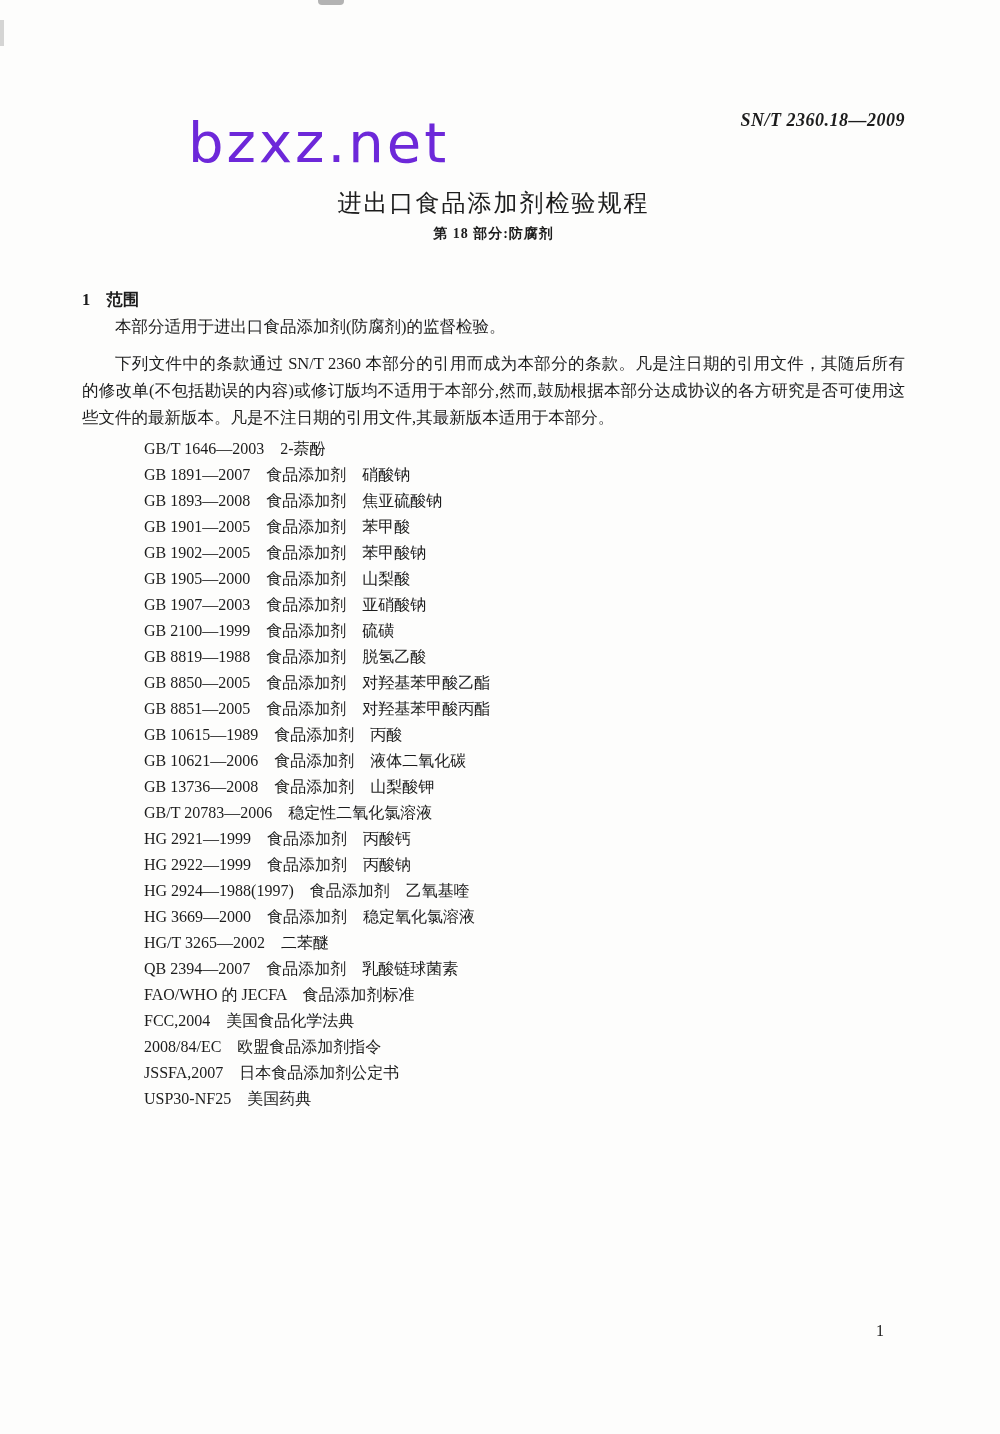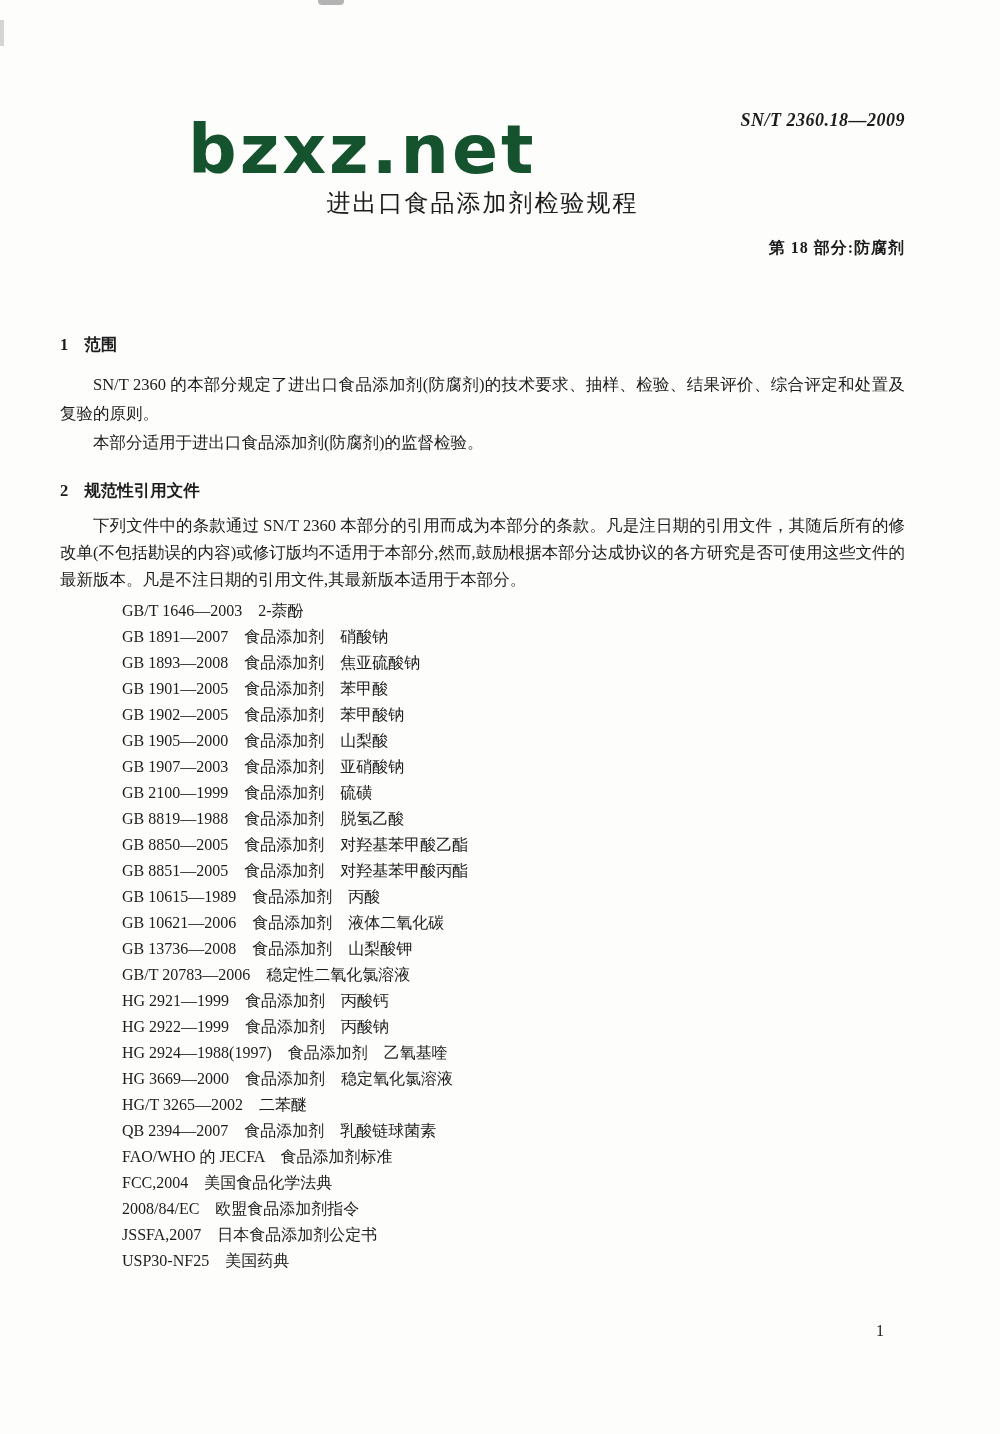--- a/index.html
+++ b/index.html
@@ -21,60 +21,59 @@
     background:#777; opacity:.55; border-radius:0 0 4px 4px; z-index:2;
   }
   .artifact-left {
     position:absolute; left:0; top:20px; width:4px; height:26px;
     background:#999; opacity:.4; z-index:2;
   }
 
   .watermark {
     position:absolute; left:188px; top:110px;
     font-family:"DejaVu Sans","Liberation Sans",sans-serif;
-    font-weight:bold;
-    font-size:68px; letter-spacing:3px;
-    color:#14532d;
+    font-weight:normal;
+    font-size:56px; letter-spacing:3px;
+    color:#6d28d9;
     z-index:0;
     user-select:none;
   }
 
   .content {
     position:relative; z-index:1;
-    padding:108px 95px 0 60px;
+    padding:108px 95px 0 82px;
   }
 
   .doc-number {
     text-align:right;
     font-size:18px; line-height:24px;
     font-weight:bold; font-style:italic;
     letter-spacing:.5px;
   }
 
   .title {
     margin-top:54px;
     text-align:center;
     font-size:24px; line-height:34px;
     font-weight:normal;
     letter-spacing:2px;
   }
 
   .subtitle {
-    margin-top:14px;
-    text-align:right;
-    font-size:16px; line-height:28px;
+    text-align:center;
+    font-size:14px; line-height:28px;
     font-weight:bold;
     letter-spacing:1px;
   }
 
   .sec-heading {
     font-weight:bold;
     font-size:16.5px; line-height:24px;
   }
-  .sec-heading-1 { margin-top:71px; }
+  .sec-heading-1 { margin-top:40px; }
   .sec-heading-2 { margin-top:22px; }
   .sec-heading .sec-num { margin-right:16px; }
 
   .para {
     font-size:16.5px; line-height:29px;
     text-indent:2em;
     text-align:justify;
   }
   .para-first { margin-top:13px; }
 
@@ -112,28 +111,24 @@
 
     <div class="doc-number">SN/T 2360.18—2009</div>
 
     <h1 class="title">进出口食品添加剂检验规程</h1>
     <h2 class="subtitle">第 18 部分:防腐剂</h2>
 
     <section>
       <div class="sec-heading sec-heading-1">
         <span class="sec-num">1</span><span>范围</span>
       </div>
-      <p class="para para-first">SN/T 2360 的本部分规定了进出口食品添加剂(防腐剂)的技术要求、抽样、检验、结果评价、综合评定和处置及复验的原则。</p>
       <p class="para">本部分适用于进出口食品添加剂(防腐剂)的监督检验。</p>
     </section>
 
     <section>
-      <div class="sec-heading sec-heading-2">
-        <span class="sec-num">2</span><span>规范性引用文件</span>
-      </div>
       <p class="para para-refs-intro">下列文件中的条款通过 SN/T 2360 本部分的引用而成为本部分的条款。凡是注日期的引用文件，其随后所有的修改单(不包括勘误的内容)或修订版均不适用于本部分,然而,鼓励根据本部分达成协议的各方研究是否可使用这些文件的最新版本。凡是不注日期的引用文件,其最新版本适用于本部分。</p>
 
       <div class="ref-list">
           <div class="ref-line">GB/T 1646—2003　2-萘酚</div>
           <div class="ref-line">GB 1891—2007　食品添加剂　硝酸钠</div>
           <div class="ref-line">GB 1893—2008　食品添加剂　焦亚硫酸钠</div>
           <div class="ref-line">GB 1901—2005　食品添加剂　苯甲酸</div>
           <div class="ref-line">GB 1902—2005　食品添加剂　苯甲酸钠</div>
           <div class="ref-line">GB 1905—2000　食品添加剂　山梨酸</div>
           <div class="ref-line">GB 1907—2003　食品添加剂　亚硝酸钠</div>

